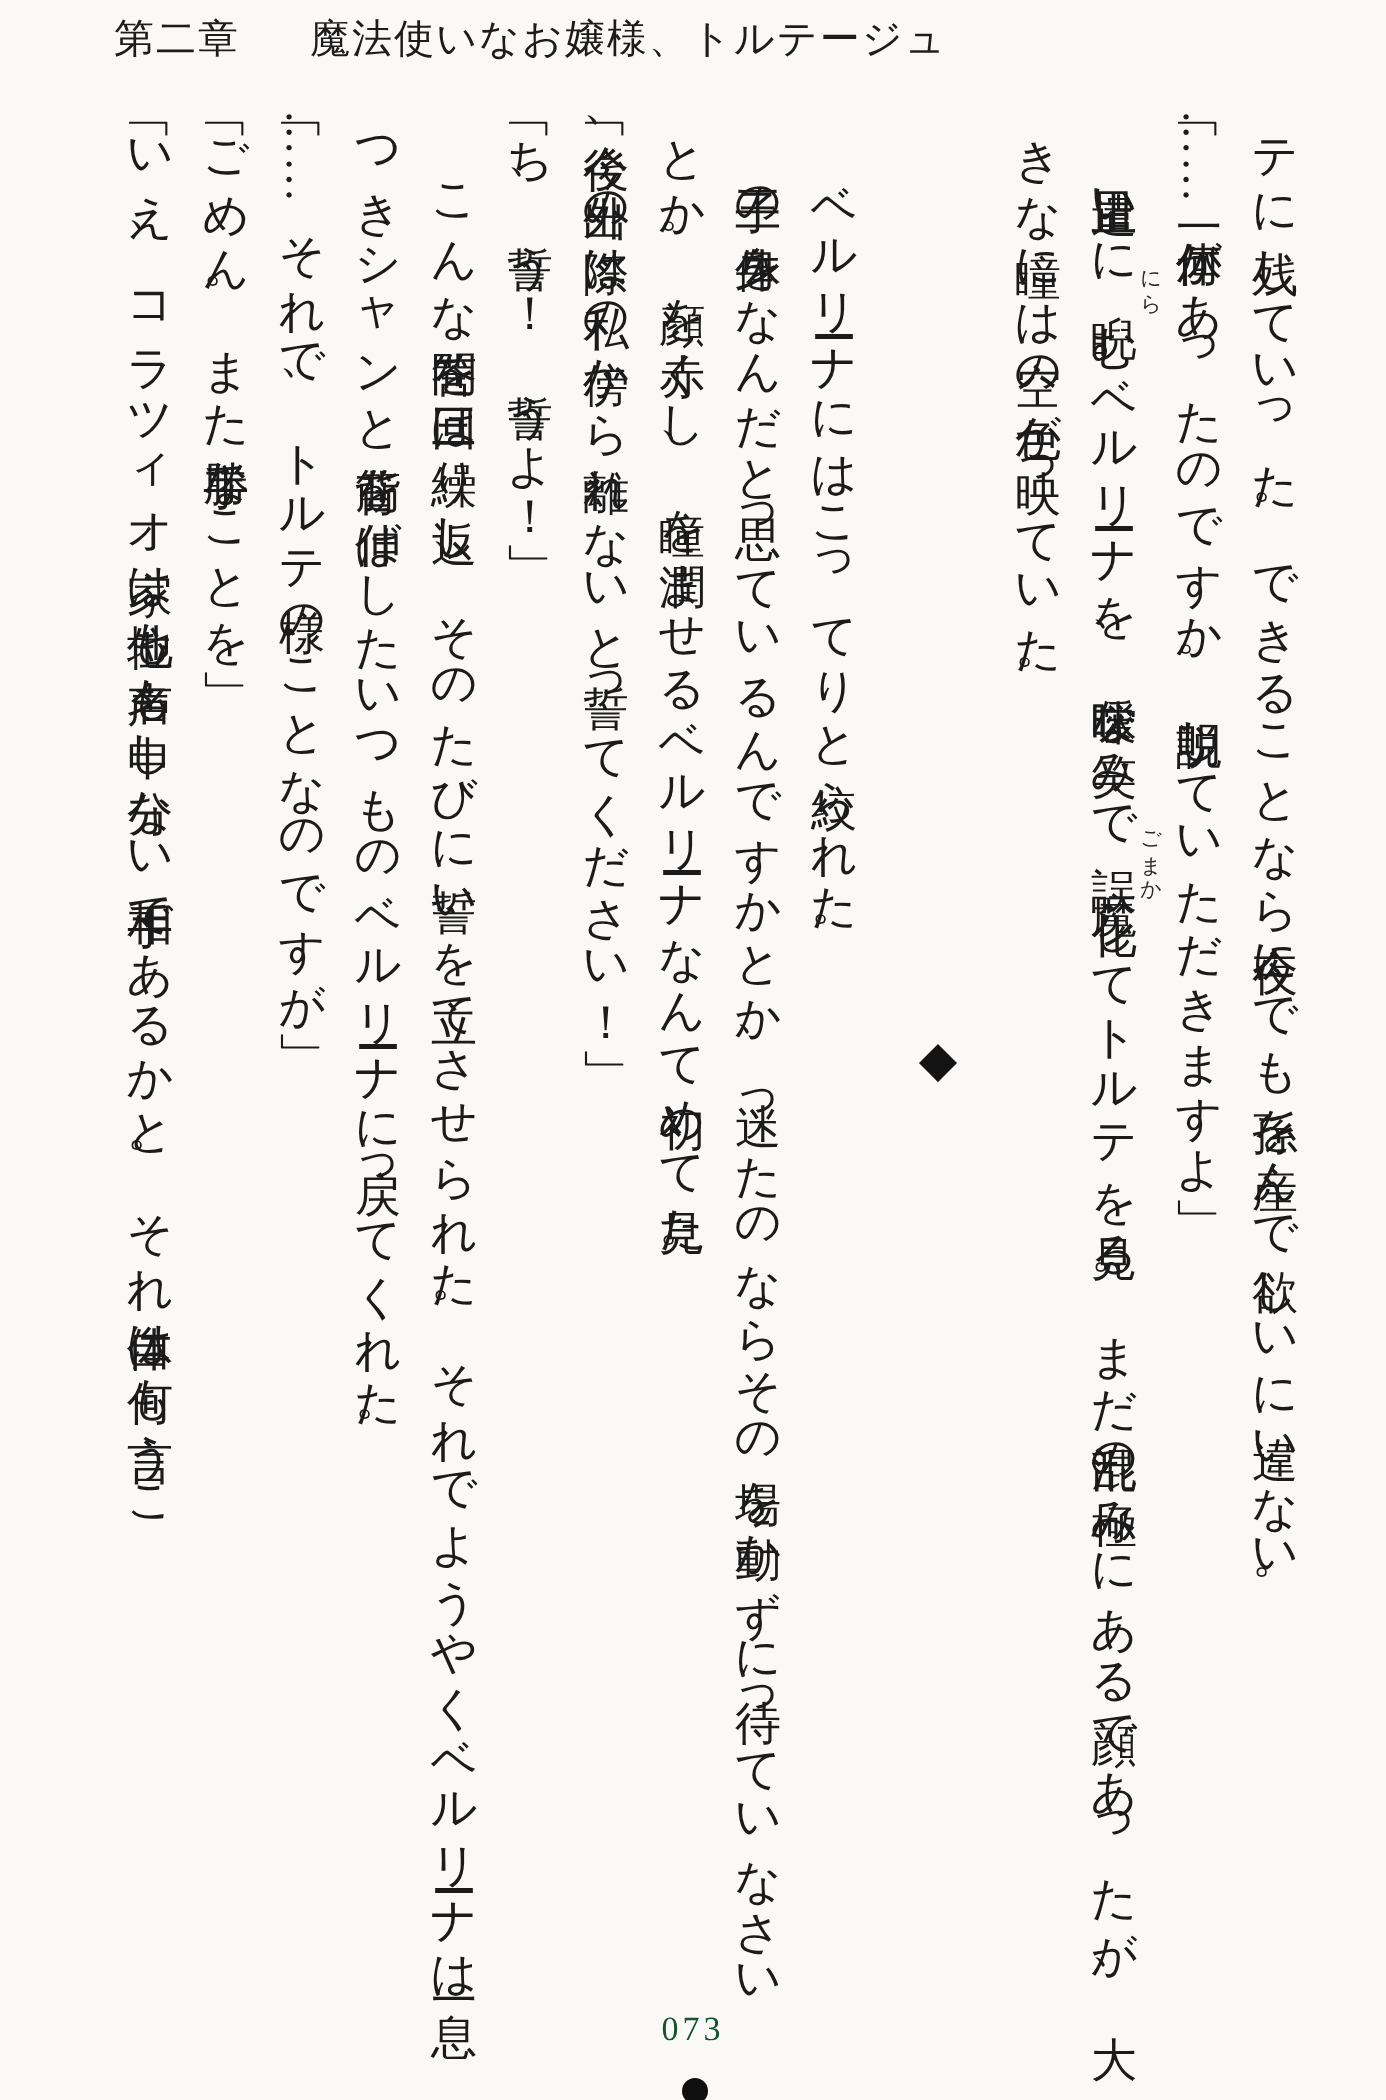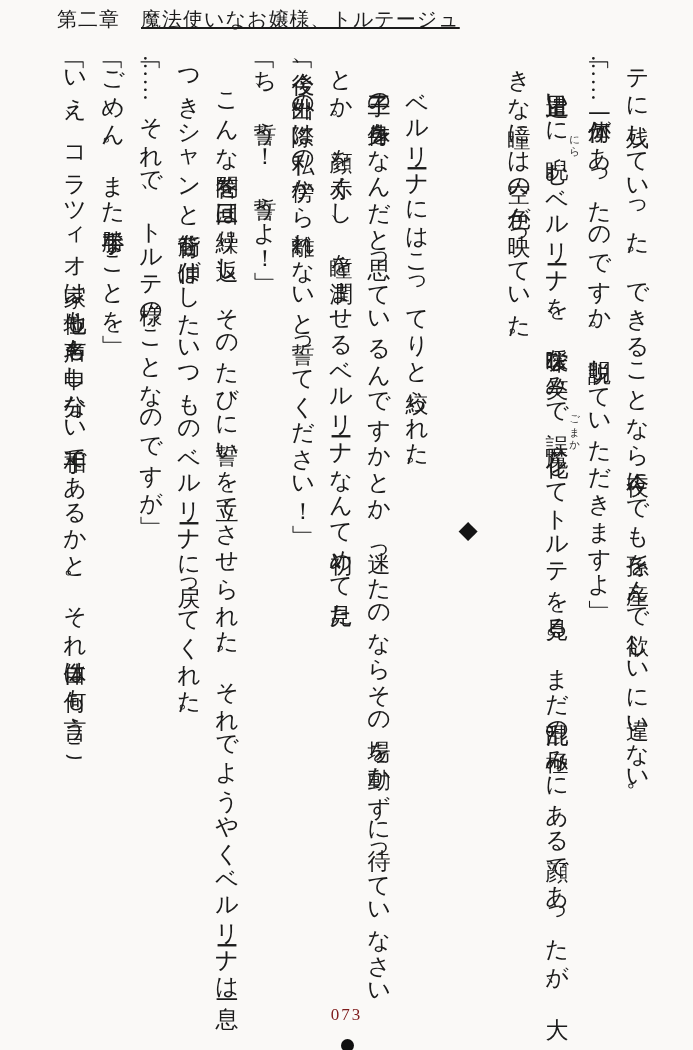--- a/index.html
+++ b/index.html
@@ -12,41 +12,41 @@
   .page {
     position: absolute; inset: 0;
     background: #faf9f7;
     color: #1b1b1b;
   }
   .chapter-header {
     position: absolute; top: 6px; left: 57px;
     font-size: 20px; letter-spacing: 1px;
     white-space: nowrap; color: #1c1c1c;
   }
-  .chapter-header .chapter-title { margin-left: 21px; text-decoration: underline; }
+  .chapter-header .chapter-title { margin-left: 35px; }
   .text-block {
     position: absolute; top: 54px; right: 37px;
     width: 601px; height: 952px;
     writing-mode: vertical-rl;
     text-orientation: mixed;
     font-size: 23px; line-height: 38px; letter-spacing: 0.6px;
     color: #1b1b1b;
   }
   .text-block p { margin: 0; padding: 0; text-indent: 0; }
   .text-block p.narrative { text-indent: 1em; }
   .text-block p.separator {
     text-align: center;
     margin-right: 13px; margin-left: 13px;
     font-size: 25px; color: #141414;
   }
   ruby rt { font-size: 10.5px; letter-spacing: 0; color: #2a2a2a; }
   .page-number {
     position: absolute; left: 0; right: 0; top: 1005px;
     text-align: center;
-    font-size: 17px; letter-spacing: 2px; color: #7f1d1d;
+    font-size: 17px; letter-spacing: 2px; color: #14532d;
   }
   .page-dot {
     position: absolute; left: 341px; top: 1039px;
     width: 13px; height: 13px; border-radius: 50%;
     background: #101010;
   }
 </style>
 </head>
 <body>
 

